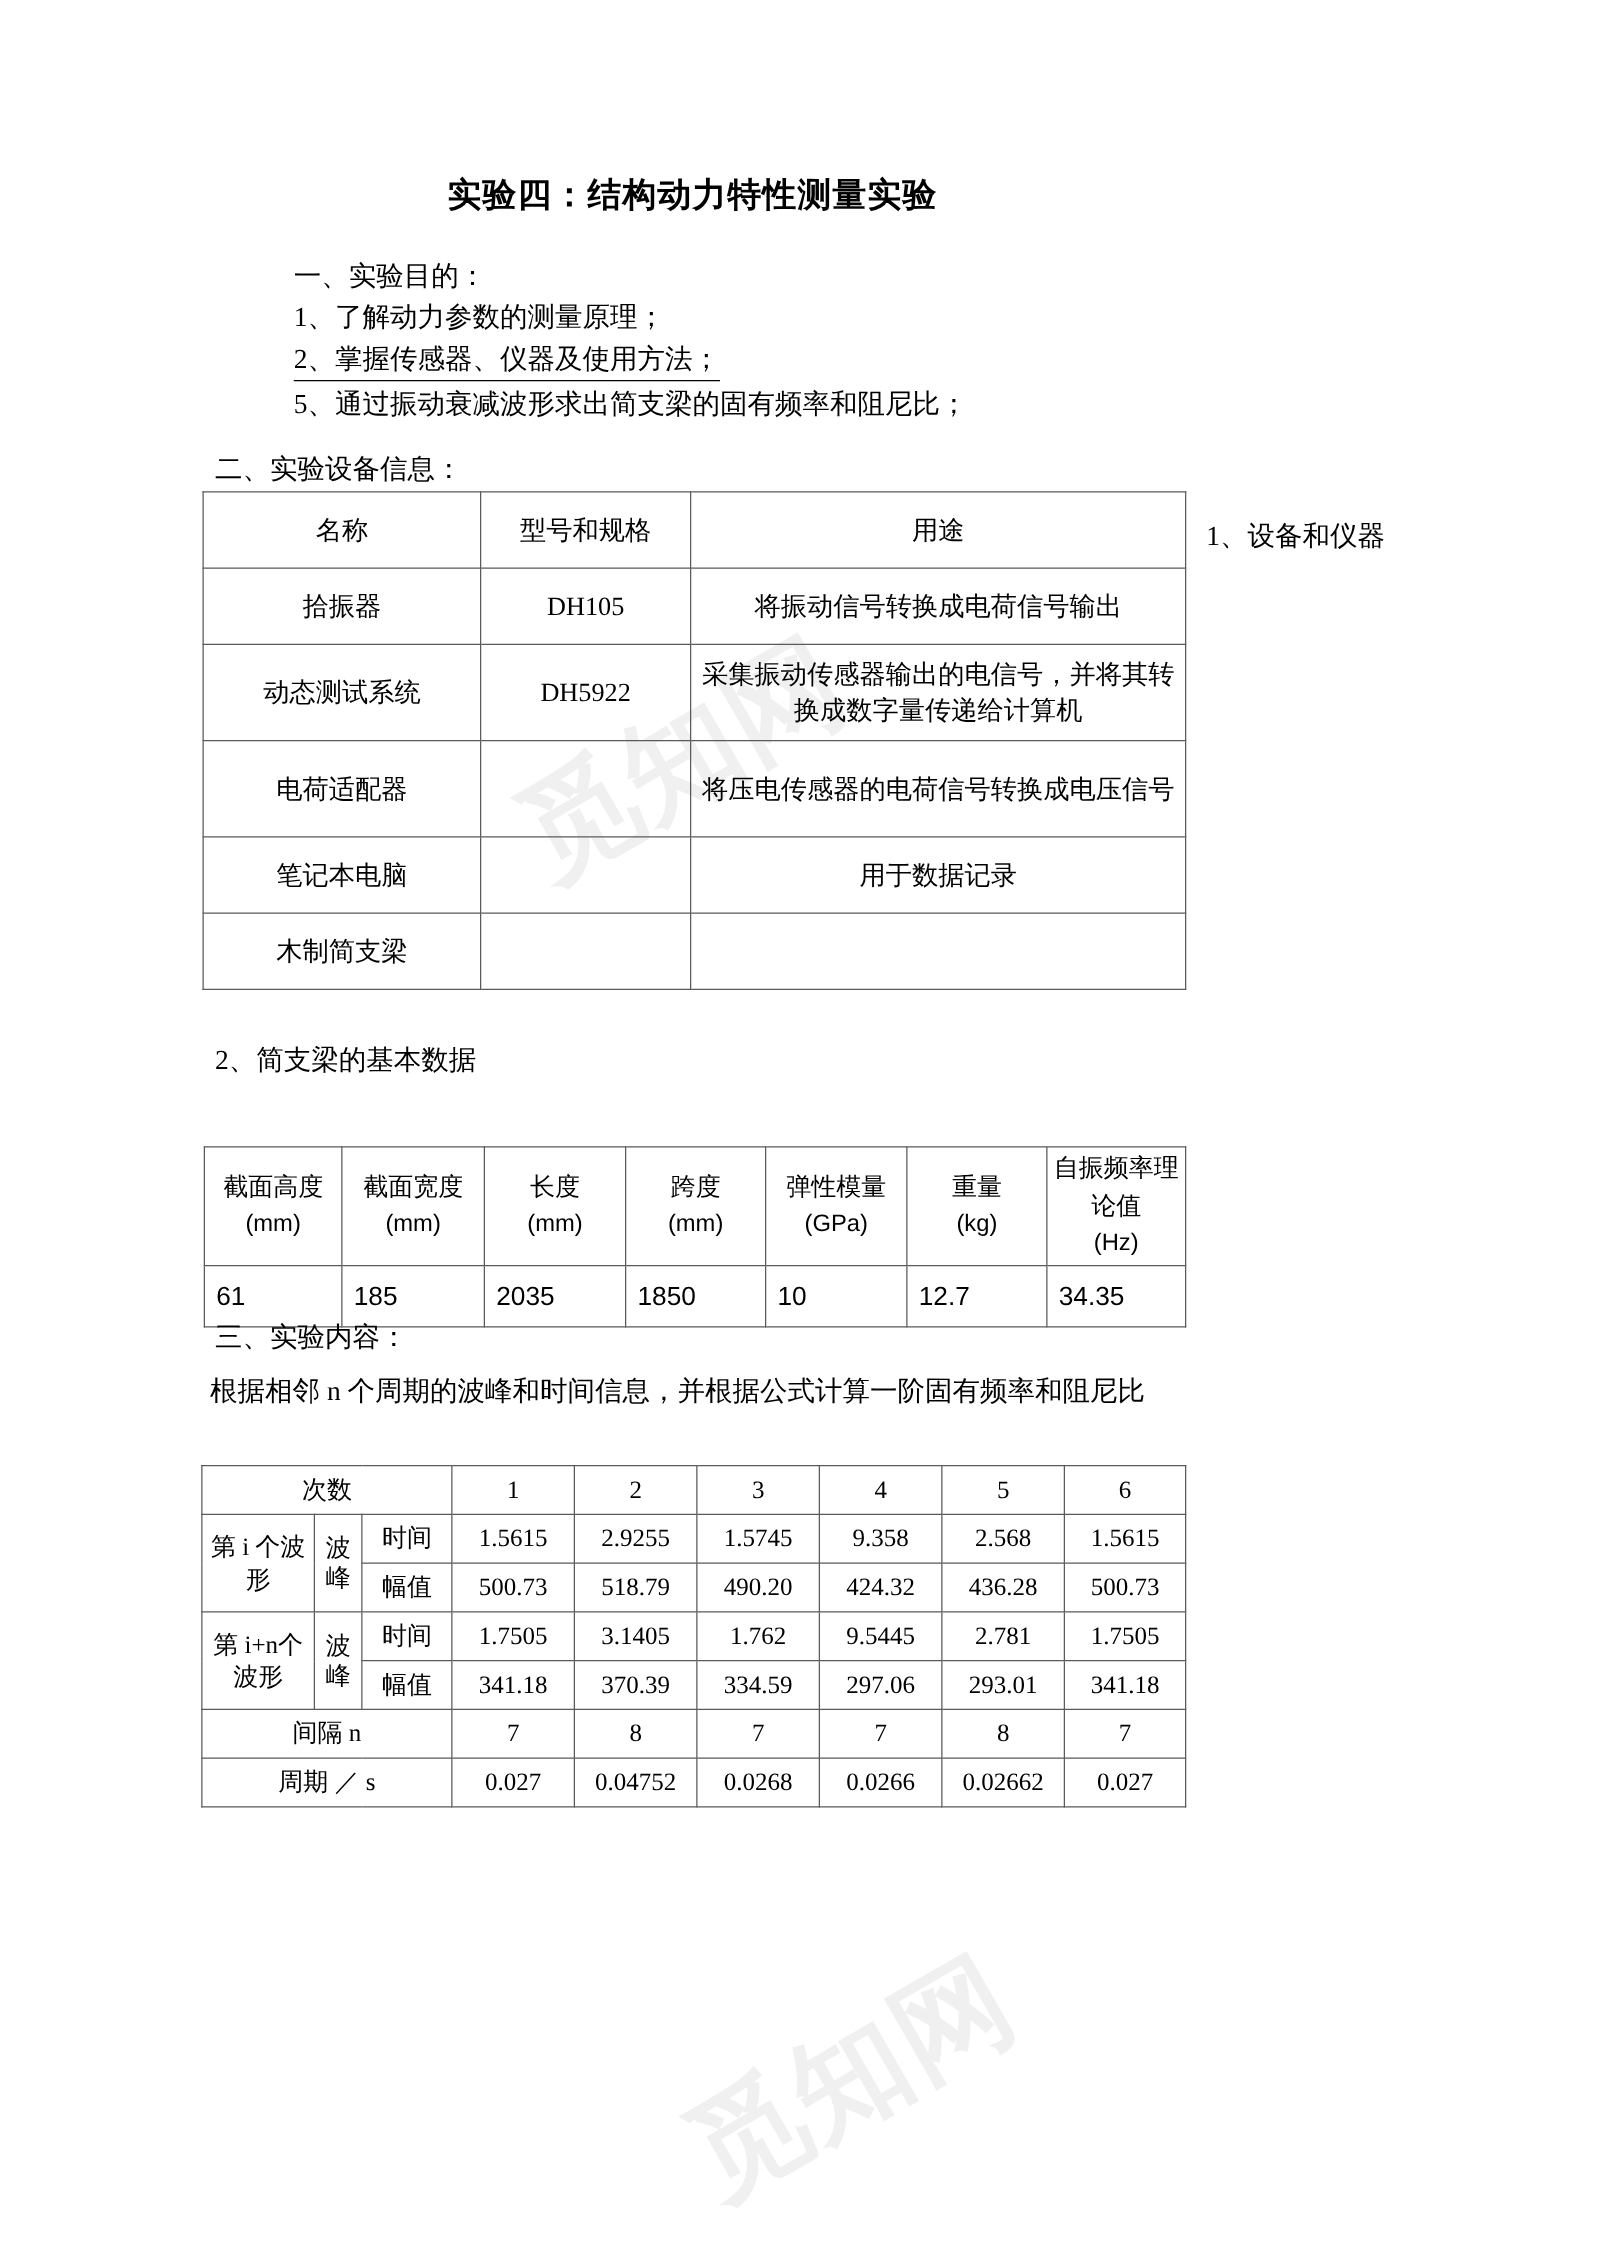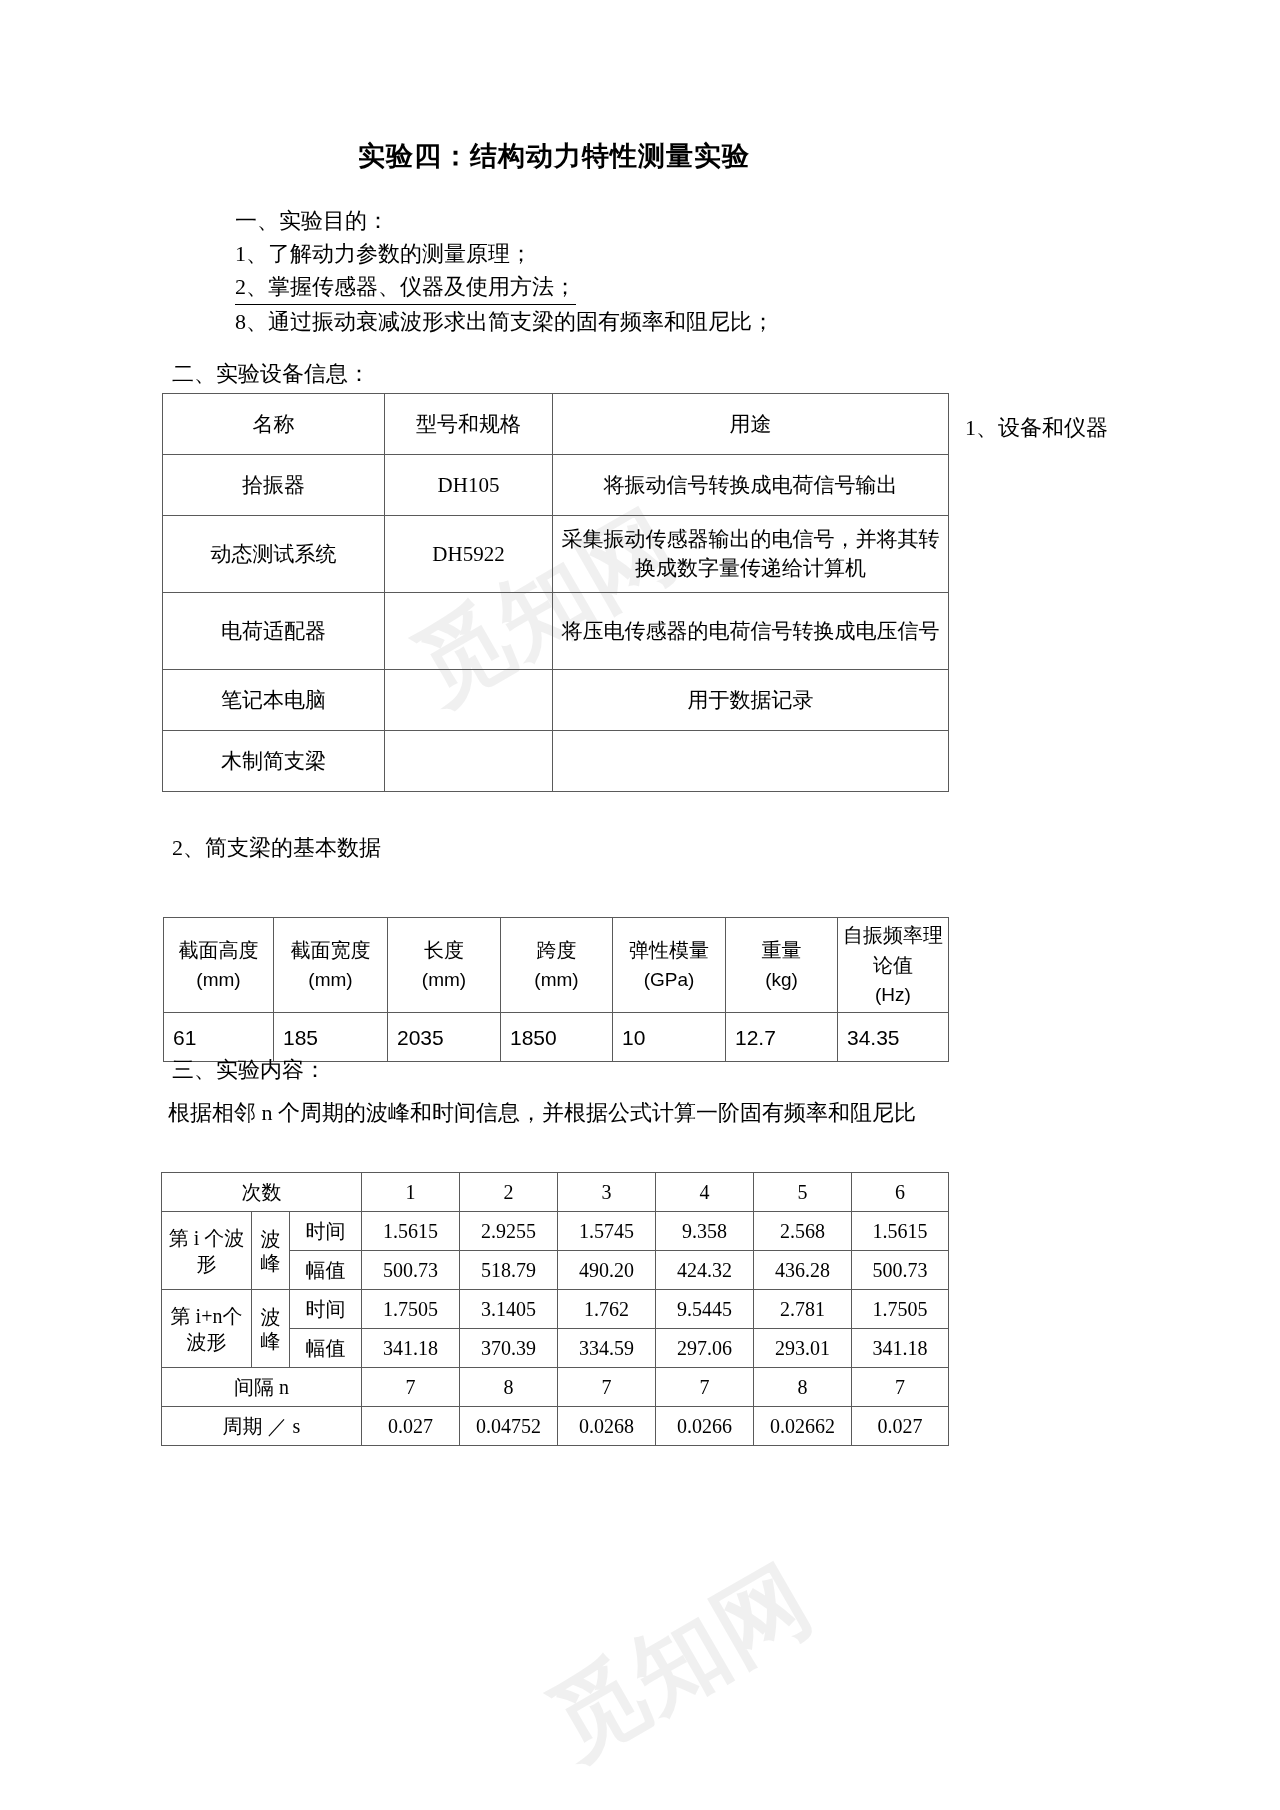--- a/index.html
+++ b/index.html
@@ -170,21 +170,21 @@
   <div class="wm wm-2">觅知网</div>
 
   <div class="content">
 
     <h1 class="doc-title">实验四：结构动力特性测量实验</h1>
 
     <div class="indent-block">
       <div class="line">一、实验目的：</div>
       <div class="line">1、了解动力参数的测量原理；</div>
       <div class="ul-wrap"><span class="line underlined">2、掌握传感器、仪器及使用方法；</span></div>
-      <div class="line">8、通过振动衰减波形求出简支梁的固有频率和阻尼比；</div>
+      <div class="line">5、通过振动衰减波形求出简支梁的固有频率和阻尼比；</div>
     </div>
 
     <div class="sec s2">二、实验设备信息：</div>
     <div class="sub">1、设备和仪器</div>
 
   </div>
 
   <table class="tbl-equip">
     <colgroup>
       <col style="width:222px">

